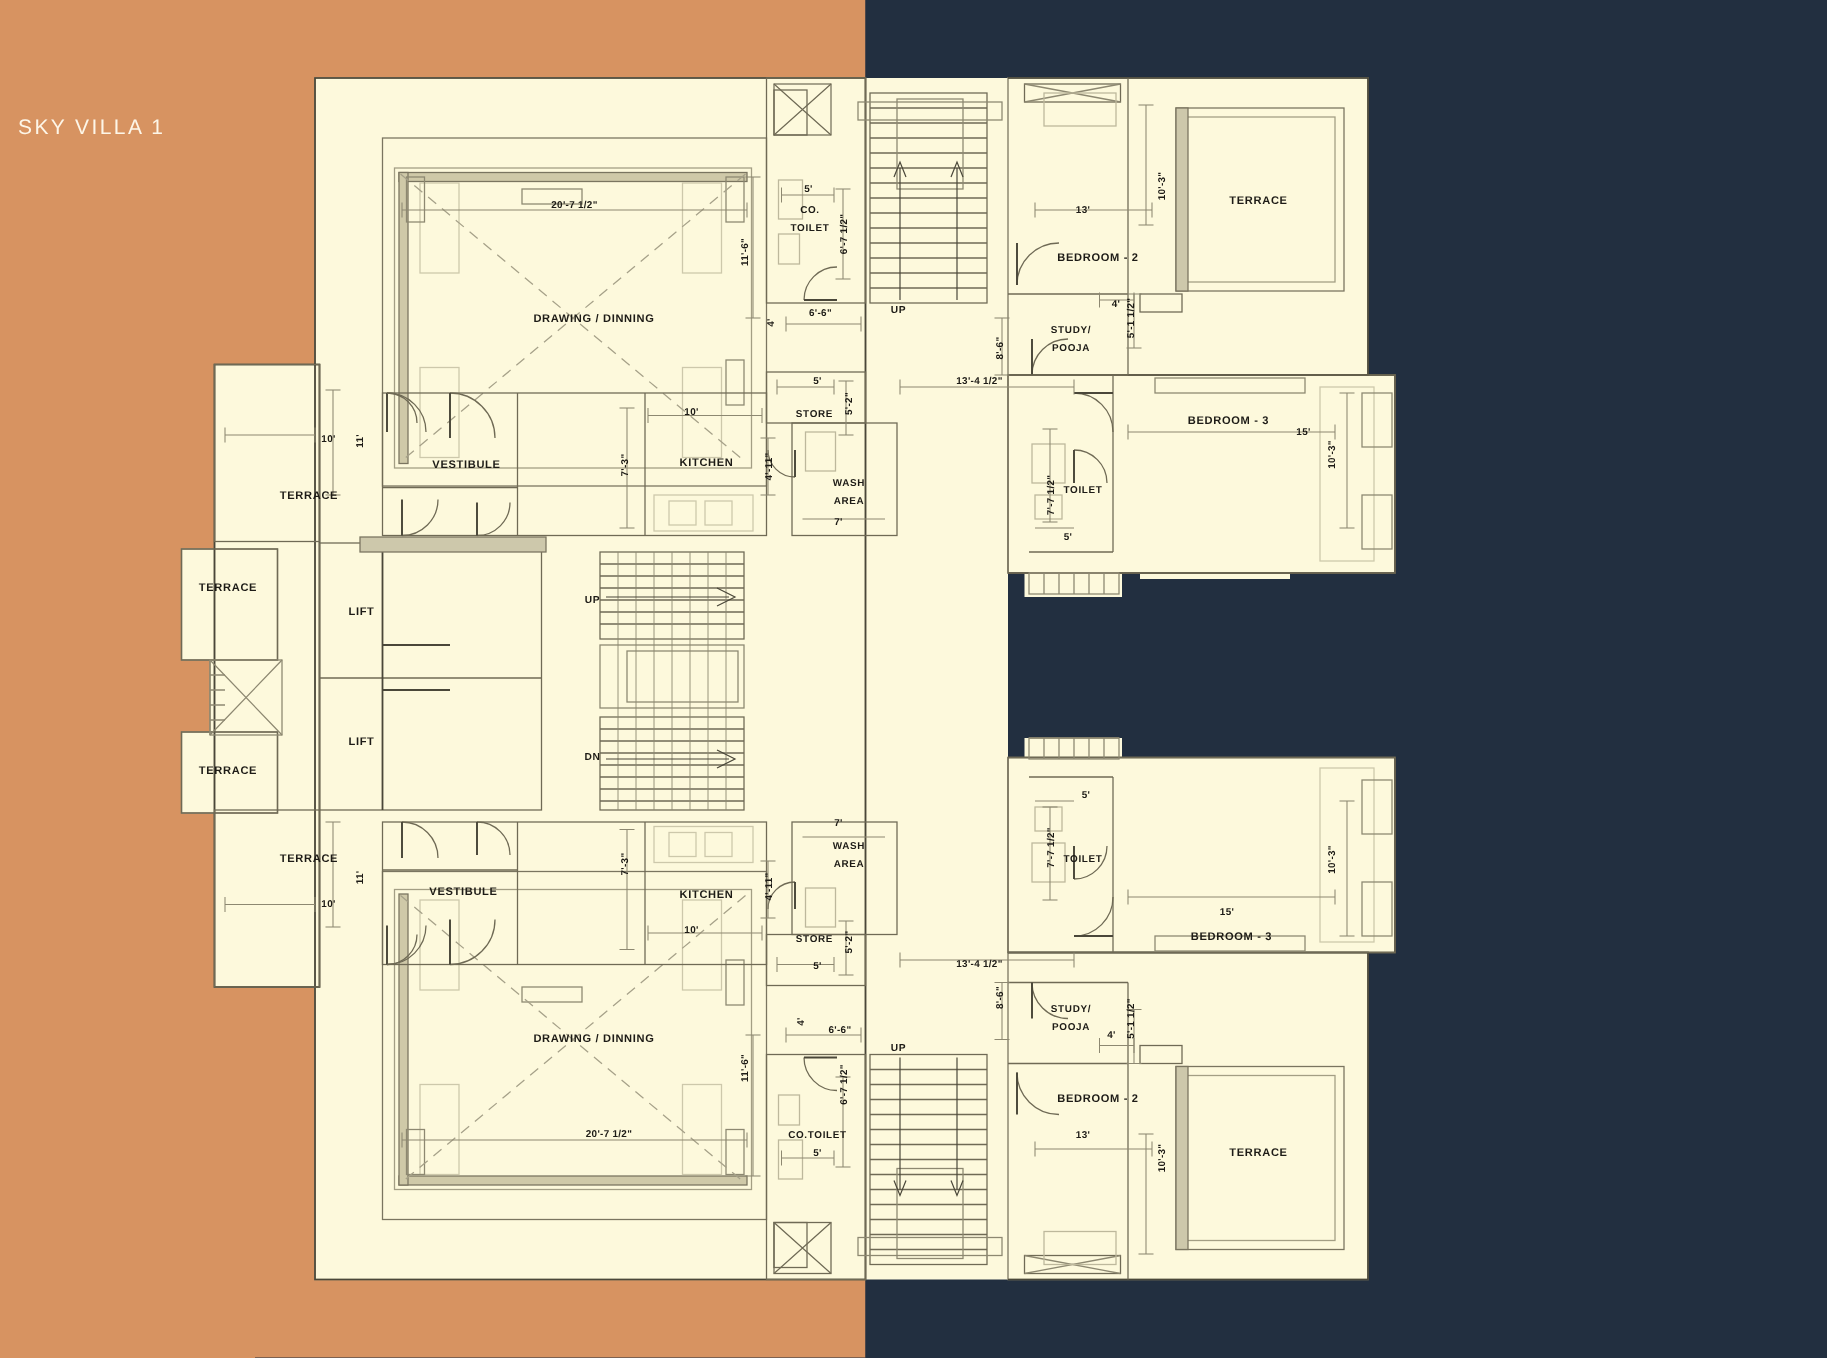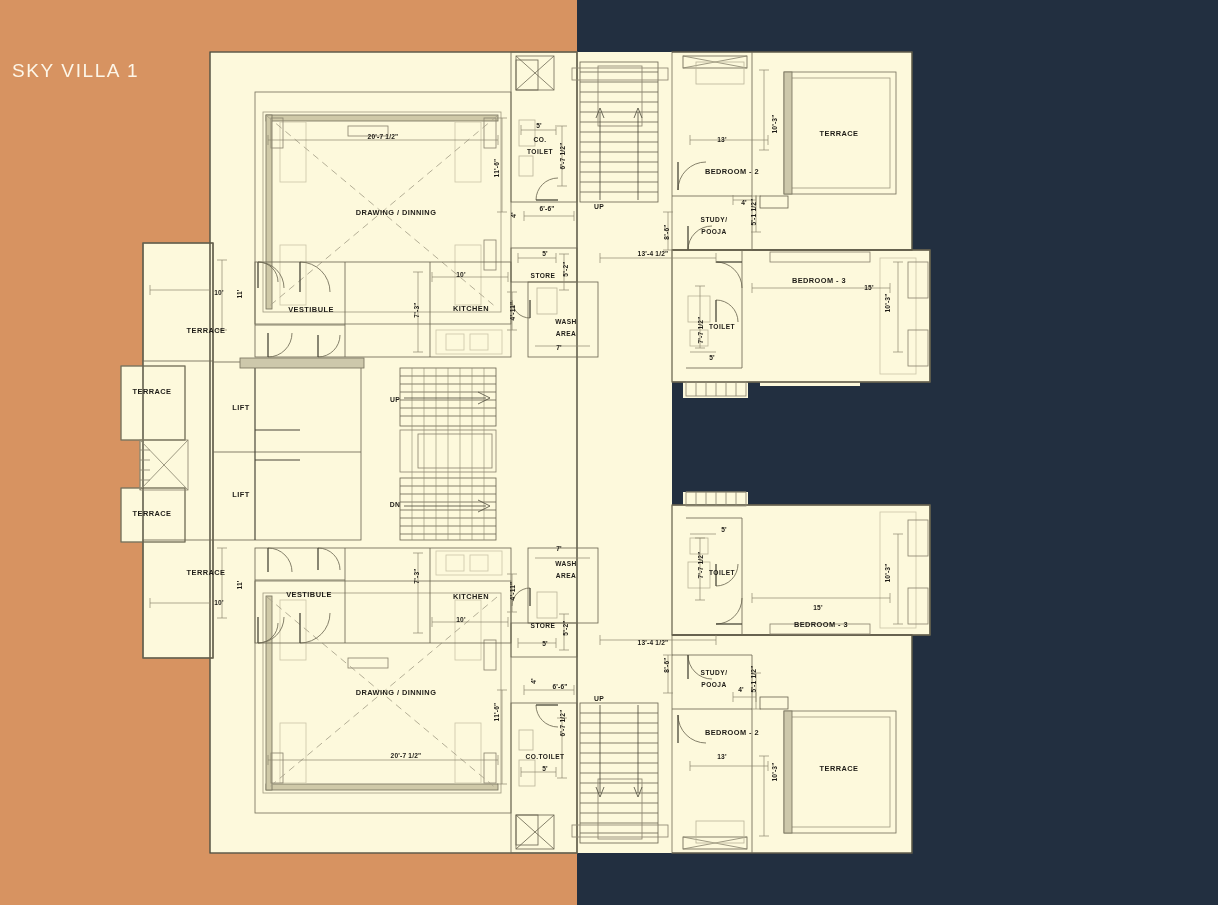--- a/index.html
+++ b/index.html
@@ -6,22 +6,22 @@
   body{
     width:1218px;height:905px;overflow:hidden;position:relative;
     font-family:"Liberation Sans", sans-serif;
     background:#222f40;
   }
   #root{position:absolute;inset:0;}
   .bg-orange{position:absolute;left:0;top:0;width:577px;height:905px;background:#d79361;}
   .bg-navy{position:absolute;left:577px;top:0;width:641px;height:905px;background:#222f40;}
 
   .title{
-    position:absolute;left:12px;top:60px;
-    color:#fdf6e8;font-size:19px;letter-spacing:1.6px;font-weight:400;
+    position:absolute;left:12px;top:76px;
+    color:#fdf6e8;font-size:14px;letter-spacing:1.6px;font-weight:400;
   }
 
   
   #plan{position:absolute;left:0;top:0;width:1218px;height:905px;}
   #plan svg{display:block;}
 
   .rm{
     font-family:"Liberation Sans", sans-serif;
     font-size:7.4px;font-weight:700;letter-spacing:.45px;
     fill:#1d1b16;text-anchor:middle;dominant-baseline:middle;

